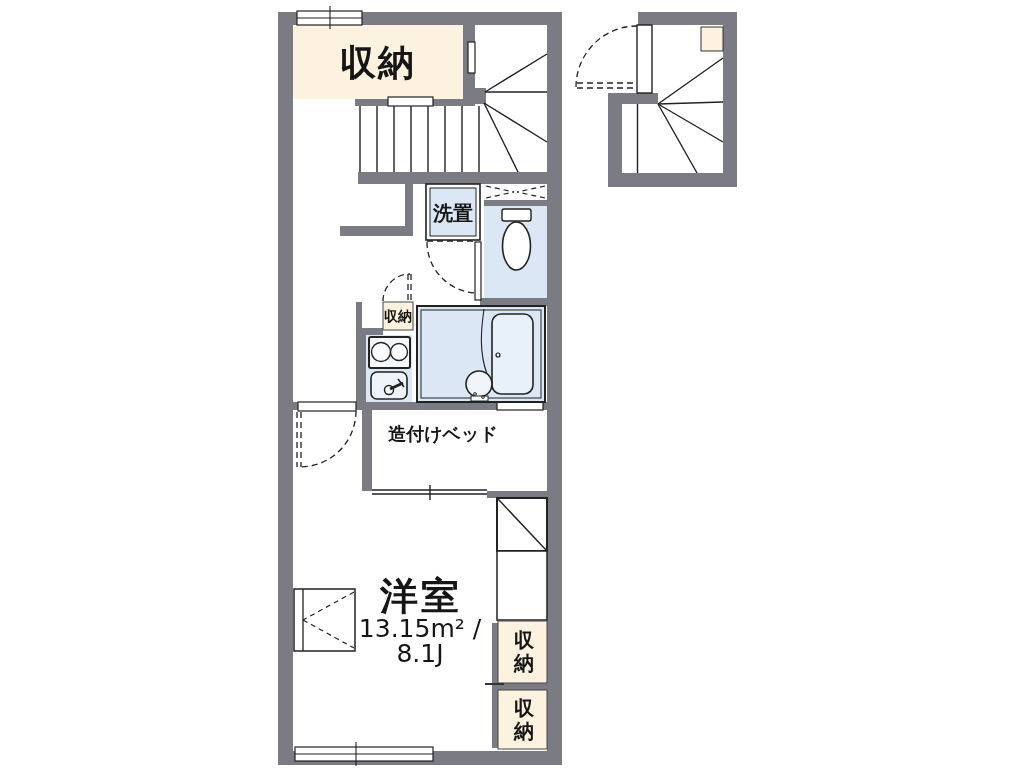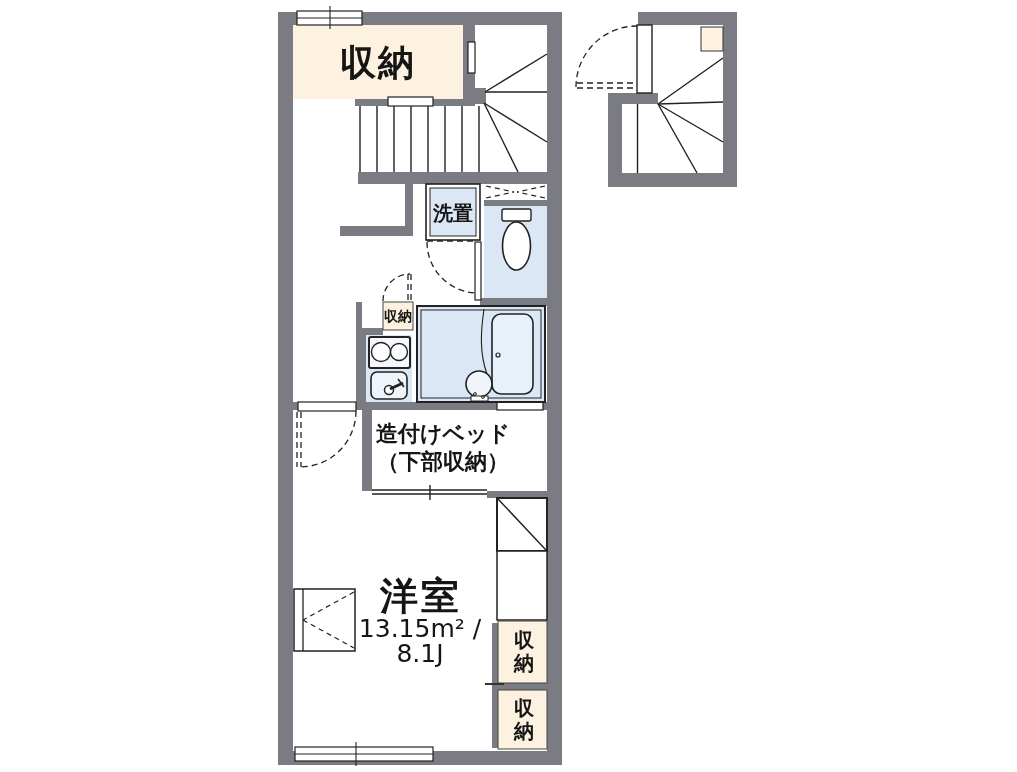--- a/index.html
+++ b/index.html
@@ -8,21 +8,21 @@
     font-family:"DejaVu Sans","Liberation Sans",sans-serif;color:#111;
   }
   .stage svg{position:absolute;left:0;top:0;}
   .lbl{
     position:absolute;transform:translate(-50%,-50%);
     color:#151515;font-weight:600;white-space:nowrap;line-height:1.15;text-align:center;
   }
   .lbl-closet-top{font-size:36px;letter-spacing:2px;}
   .lbl-washer{font-size:20px;}
   .lbl-closet-small{font-size:14px;}
-  .lbl-bed{font-size:22px;}
+  .lbl-bed{font-size:18px;}
   .lbl-room-name{font-size:38px;letter-spacing:3px;}
   .lbl-room-num{font-size:25px;font-weight:500;}
   .lbl-vstorage{font-size:20px;line-height:23px;white-space:normal;width:26px;}
 </style>
 </head>
 <body>
 
 <div class="stage">
   <svg width="1017" height="772" viewBox="0 0 1017 772">
 
@@ -184,19 +184,18 @@
         <line x1="658" y1="104" x2="723" y2="142"></line>
         <line x1="658" y1="104" x2="697" y2="173"></line>
       </g>
     </g>
   </svg>
 
   <div class="lbl lbl-closet-top" style="left:378px;top:63px;">収納</div>
   <div class="lbl lbl-washer" style="left:453px;top:213px;text-align:right;">洗置</div>
   <div class="lbl lbl-closet-small" style="left:398px;top:316px;">収納</div>
   <div class="lbl lbl-bed" style="left:443px;top:434px;">造付けベッド</div>
-  <div class="lbl lbl-bed" style="left:443px;top:462px;">（下部収納）</div>
   <div class="lbl lbl-room-name" style="left:421px;top:597px;">洋室</div>
   <div class="lbl lbl-room-num" style="left:420px;top:629px;">13.15m² /</div>
   <div class="lbl lbl-room-num" style="left:420px;top:654px;text-align:right;">8.1J</div>
   <div class="lbl lbl-vstorage" style="left:524px;top:652px;">収納</div>
   <div class="lbl lbl-vstorage" style="left:524px;top:720px;">収納</div>
 </div>
 
 </body></html>

